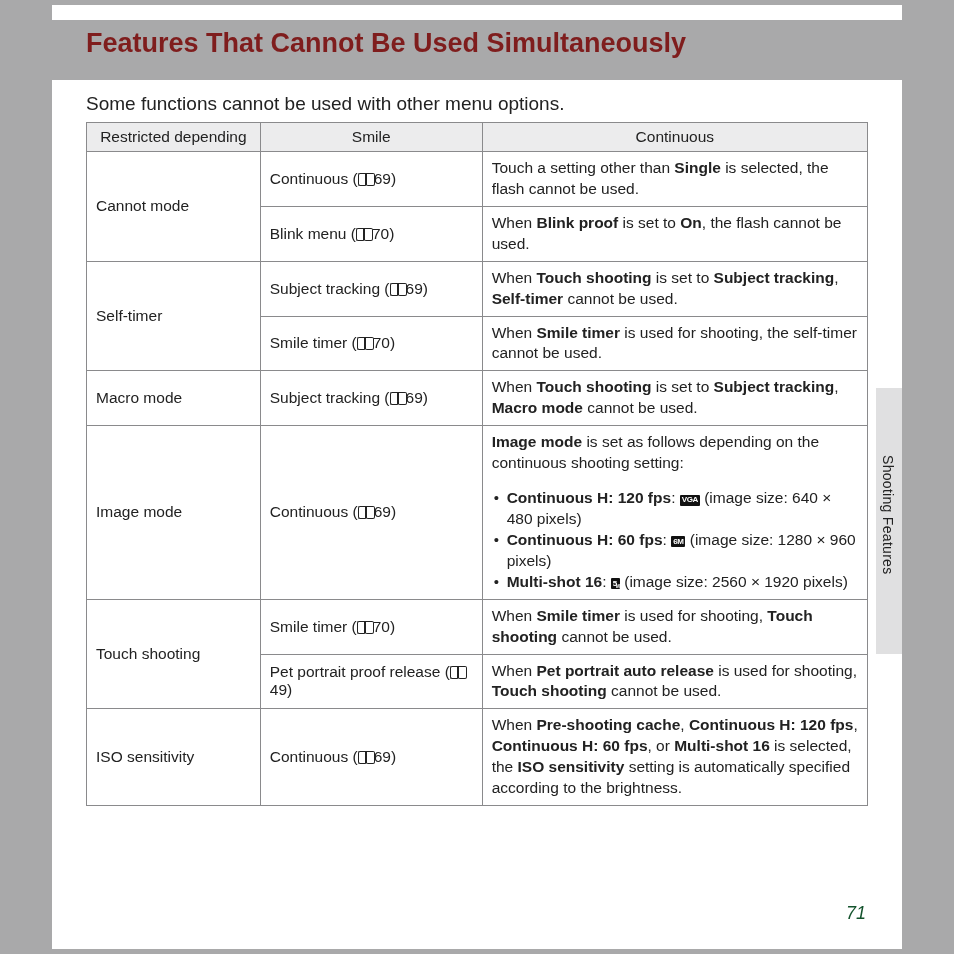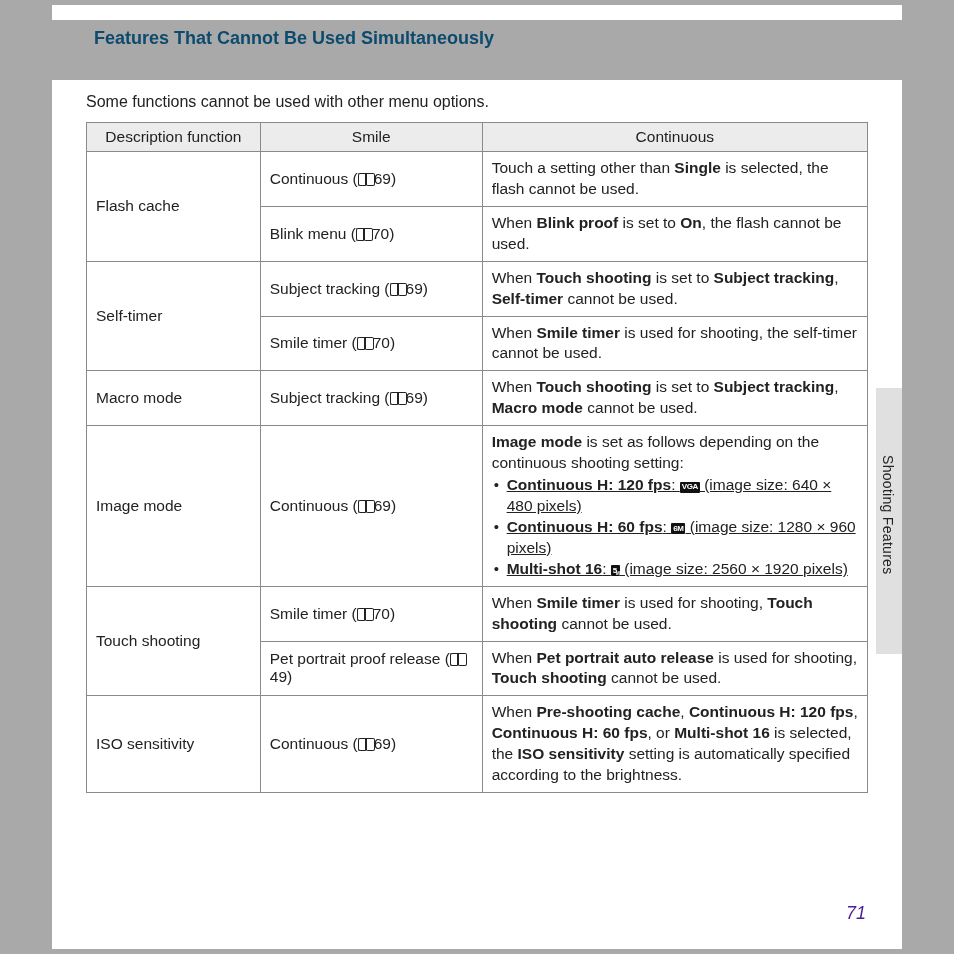--- a/index.html
+++ b/index.html
@@ -16,30 +16,29 @@
     padding: 24px 36px 40px 36px;
   }
   .title-band {
     position: absolute;
     top: 20px; left: 0; right: 0; height: 60px;
     background: #a9a9aa;
   }
   .title-text {
     position: absolute;
     top: 28px; left: 86px;
-    font-size: 18px;
+    font-size: 27px;
     font-weight: 700;
-    color: #0c4a6e;
+    color: #7f1d1d;
     z-index: 2;
-    margin-left: 8px;
   }
   .intro {
     position: absolute;
     top: 93px; left: 86px;
-    font-size: 16px;
+    font-size: 19px;
     color: #222;
     font-weight: 300;
   }
   .side-tab {
     position: absolute;
     right: 52px; top: 388px;
     width: 26px; height: 266px;
     background: #e0e0e1;
   }
   .side-label {
@@ -48,21 +47,21 @@
     writing-mode: vertical-rl;
     font-size: 14px;
     color: #222;
     letter-spacing: 0.3px;
   }
   .page-num {
     position: absolute;
     bottom: 30px; right: 88px;
     font-style: italic;
     font-size: 18px;
-    color: #4c1d95;
+    color: #14532d;
   }
 
   table {
     position: absolute;
     top: 122px; left: 86px; width: 782px;
     border-collapse: collapse;
     font-size: 15.5px;
     color: #222;
     background: #fff;
   }
@@ -105,21 +104,21 @@
     font-size: 8px; font-weight: 700;
     padding: 1.5px 2px; border-radius: 1px;
     line-height: 1; vertical-align: 1px;
     letter-spacing: -0.4px;
   }
   .ico5 { position: relative; padding: 1.5px 3px 1.5px 2px; }
   .ico5::after {
     content: "M"; position: absolute; right: 0.5px; bottom: 0.5px;
     font-size: 5px; font-weight: 700;
   }
-  ul.blt { list-style: none; padding: 0; margin: 1px 0 0 0; text-decoration: underline; }
+  ul.blt { list-style: none; padding: 0; margin: 14px 0 0 0; }
   ul.blt li { position: relative; padding-left: 15px; line-height: 1.35; }
   ul.blt li::before {
     content: "•"; position: absolute; left: 2px; top: 0; font-size: 15px;
   }
   .desc { line-height: 1.35; }
 </style>
 </head>
 <body>
 
 <div class="page"></div>
@@ -132,29 +131,29 @@
 <div class="page-num">71</div>
 
 <table>
   <colgroup>
       <col class="c1">
       <col class="c2">
       <col class="c3">
     </colgroup>
   <thead>
     <tr>
-      <th>Description function</th>
+      <th>Restricted depending</th>
       <th>Smile</th>
       <th>Continuous</th>
     </tr>
   </thead>
   <tbody>
 
     <tr>
-      <td rowspan="2">Flash cache</td>
+      <td rowspan="2">Cannot mode</td>
       <td><span class="ref"><span>Continuous (</span><span class="bk"><span class="sp"></span></span><span>69</span><span>)</span></span></td>
       <td class="desc"><span>Touch a setting other than </span><b>Single</b><span> is selected, the flash cannot be used.</span></td>
     </tr>
     <tr>
       <td><span class="ref"><span>Blink menu (</span><span class="bk"><span class="sp"></span></span><span>70</span><span>)</span></span></td>
       <td class="desc"><span>When </span><b>Blink proof</b><span> is set to </span><b>On</b><span>, the flash cannot be used.</span></td>
     </tr>
 
     <tr>
       <td rowspan="2">Self-timer</td>

